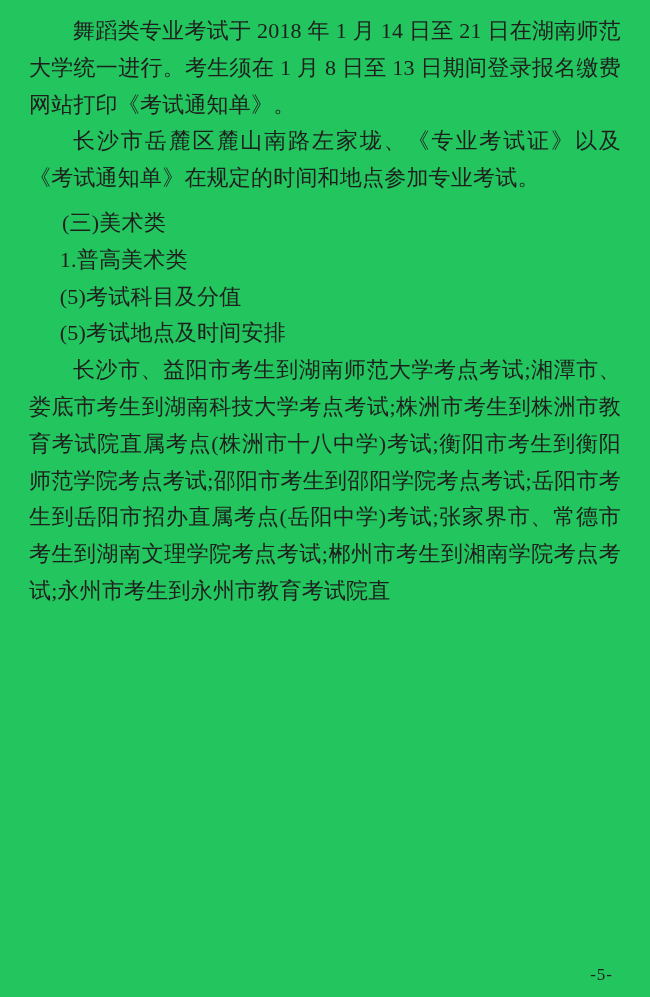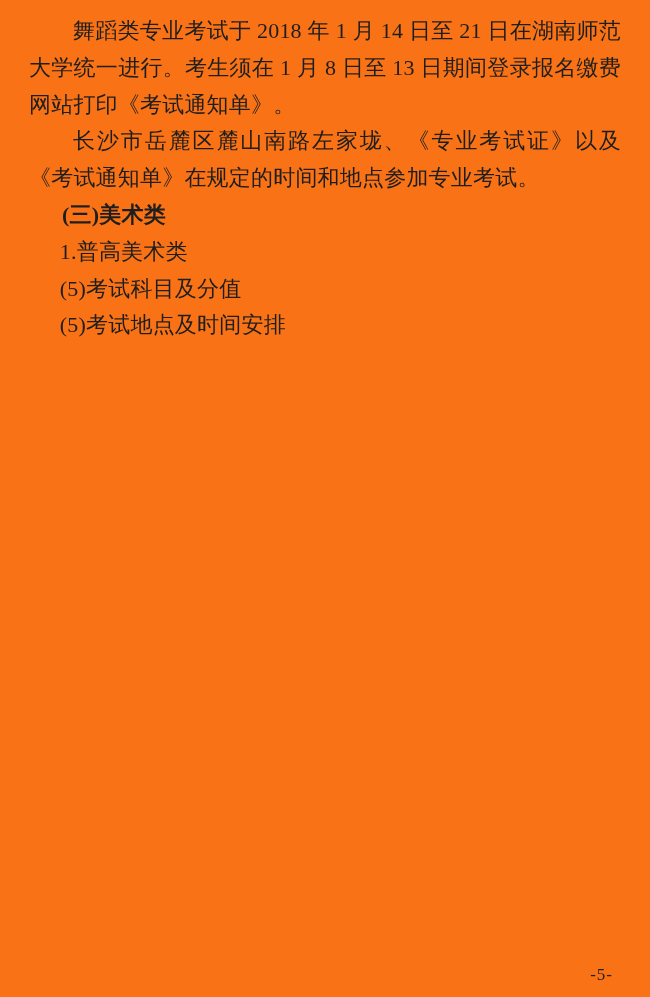--- a/index.html
+++ b/index.html
@@ -9,21 +9,21 @@
   body {
     width: 650px;
     height: 997px;
     background: #ffffff;
     position: relative;
     overflow: hidden;
   }
   .page {
     position: absolute;
     inset: 0;
-    background: #f97316;
+    background: #22c55e;
   }
   .content {
     position: absolute;
     left: 29px;
     top: 13px;
     width: 592px;
   }
   .para {
     margin: 0;
     padding: 0;
@@ -33,21 +33,22 @@
     color: #1e1e1e;
     text-align: justify;
     letter-spacing: 0.2px;
     word-break: break-all;
   }
   .para.body {
     text-indent: 2em;
   }
   .para.heading {
     text-indent: 1.5em;
-    font-weight: 700;
+    font-weight: 400;
+    margin-top: 8px;
   }
   .para.subitem {
     text-indent: 1.4em;
   }
   .footer {
     position: absolute;
     right: 37px;
     bottom: 12px;
     font-family: "Liberation Serif", "DejaVu Serif", serif;
     font-size: 17px;
@@ -59,15 +60,16 @@
 <body>
 
 <div class="page">
   <div class="content">
       <p class="para body">舞蹈类专业考试于 2018 年 1 月 14 日至 21 日在湖南师范大学统一进行。考生须在 1 月 8 日至 13 日期间登录报名缴费网站打印《考试通知单》。</p>
       <p class="para body">长沙市岳麓区麓山南路左家垅、《专业考试证》以及《考试通知单》在规定的时间和地点参加专业考试。</p>
       <p class="para heading">(三)美术类</p>
       <p class="para subitem">1.普高美术类</p>
       <p class="para subitem">(5)考试科目及分值</p>
       <p class="para subitem">(5)考试地点及时间安排</p>
+      <p class="para body">长沙市、益阳市考生到湖南师范大学考点考试;湘潭市、娄底市考生到湖南科技大学考点考试;株洲市考生到株洲市教育考试院直属考点(株洲市十八中学)考试;衡阳市考生到衡阳师范学院考点考试;邵阳市考生到邵阳学院考点考试;岳阳市考生到岳阳市招办直属考点(岳阳中学)考试;张家界市、常德市考生到湖南文理学院考点考试;郴州市考生到湘南学院考点考试;永州市考生到永州市教育考试院直</p>
     </div>
   <div class="footer">-5-</div>
 </div>
 
 </body></html>

